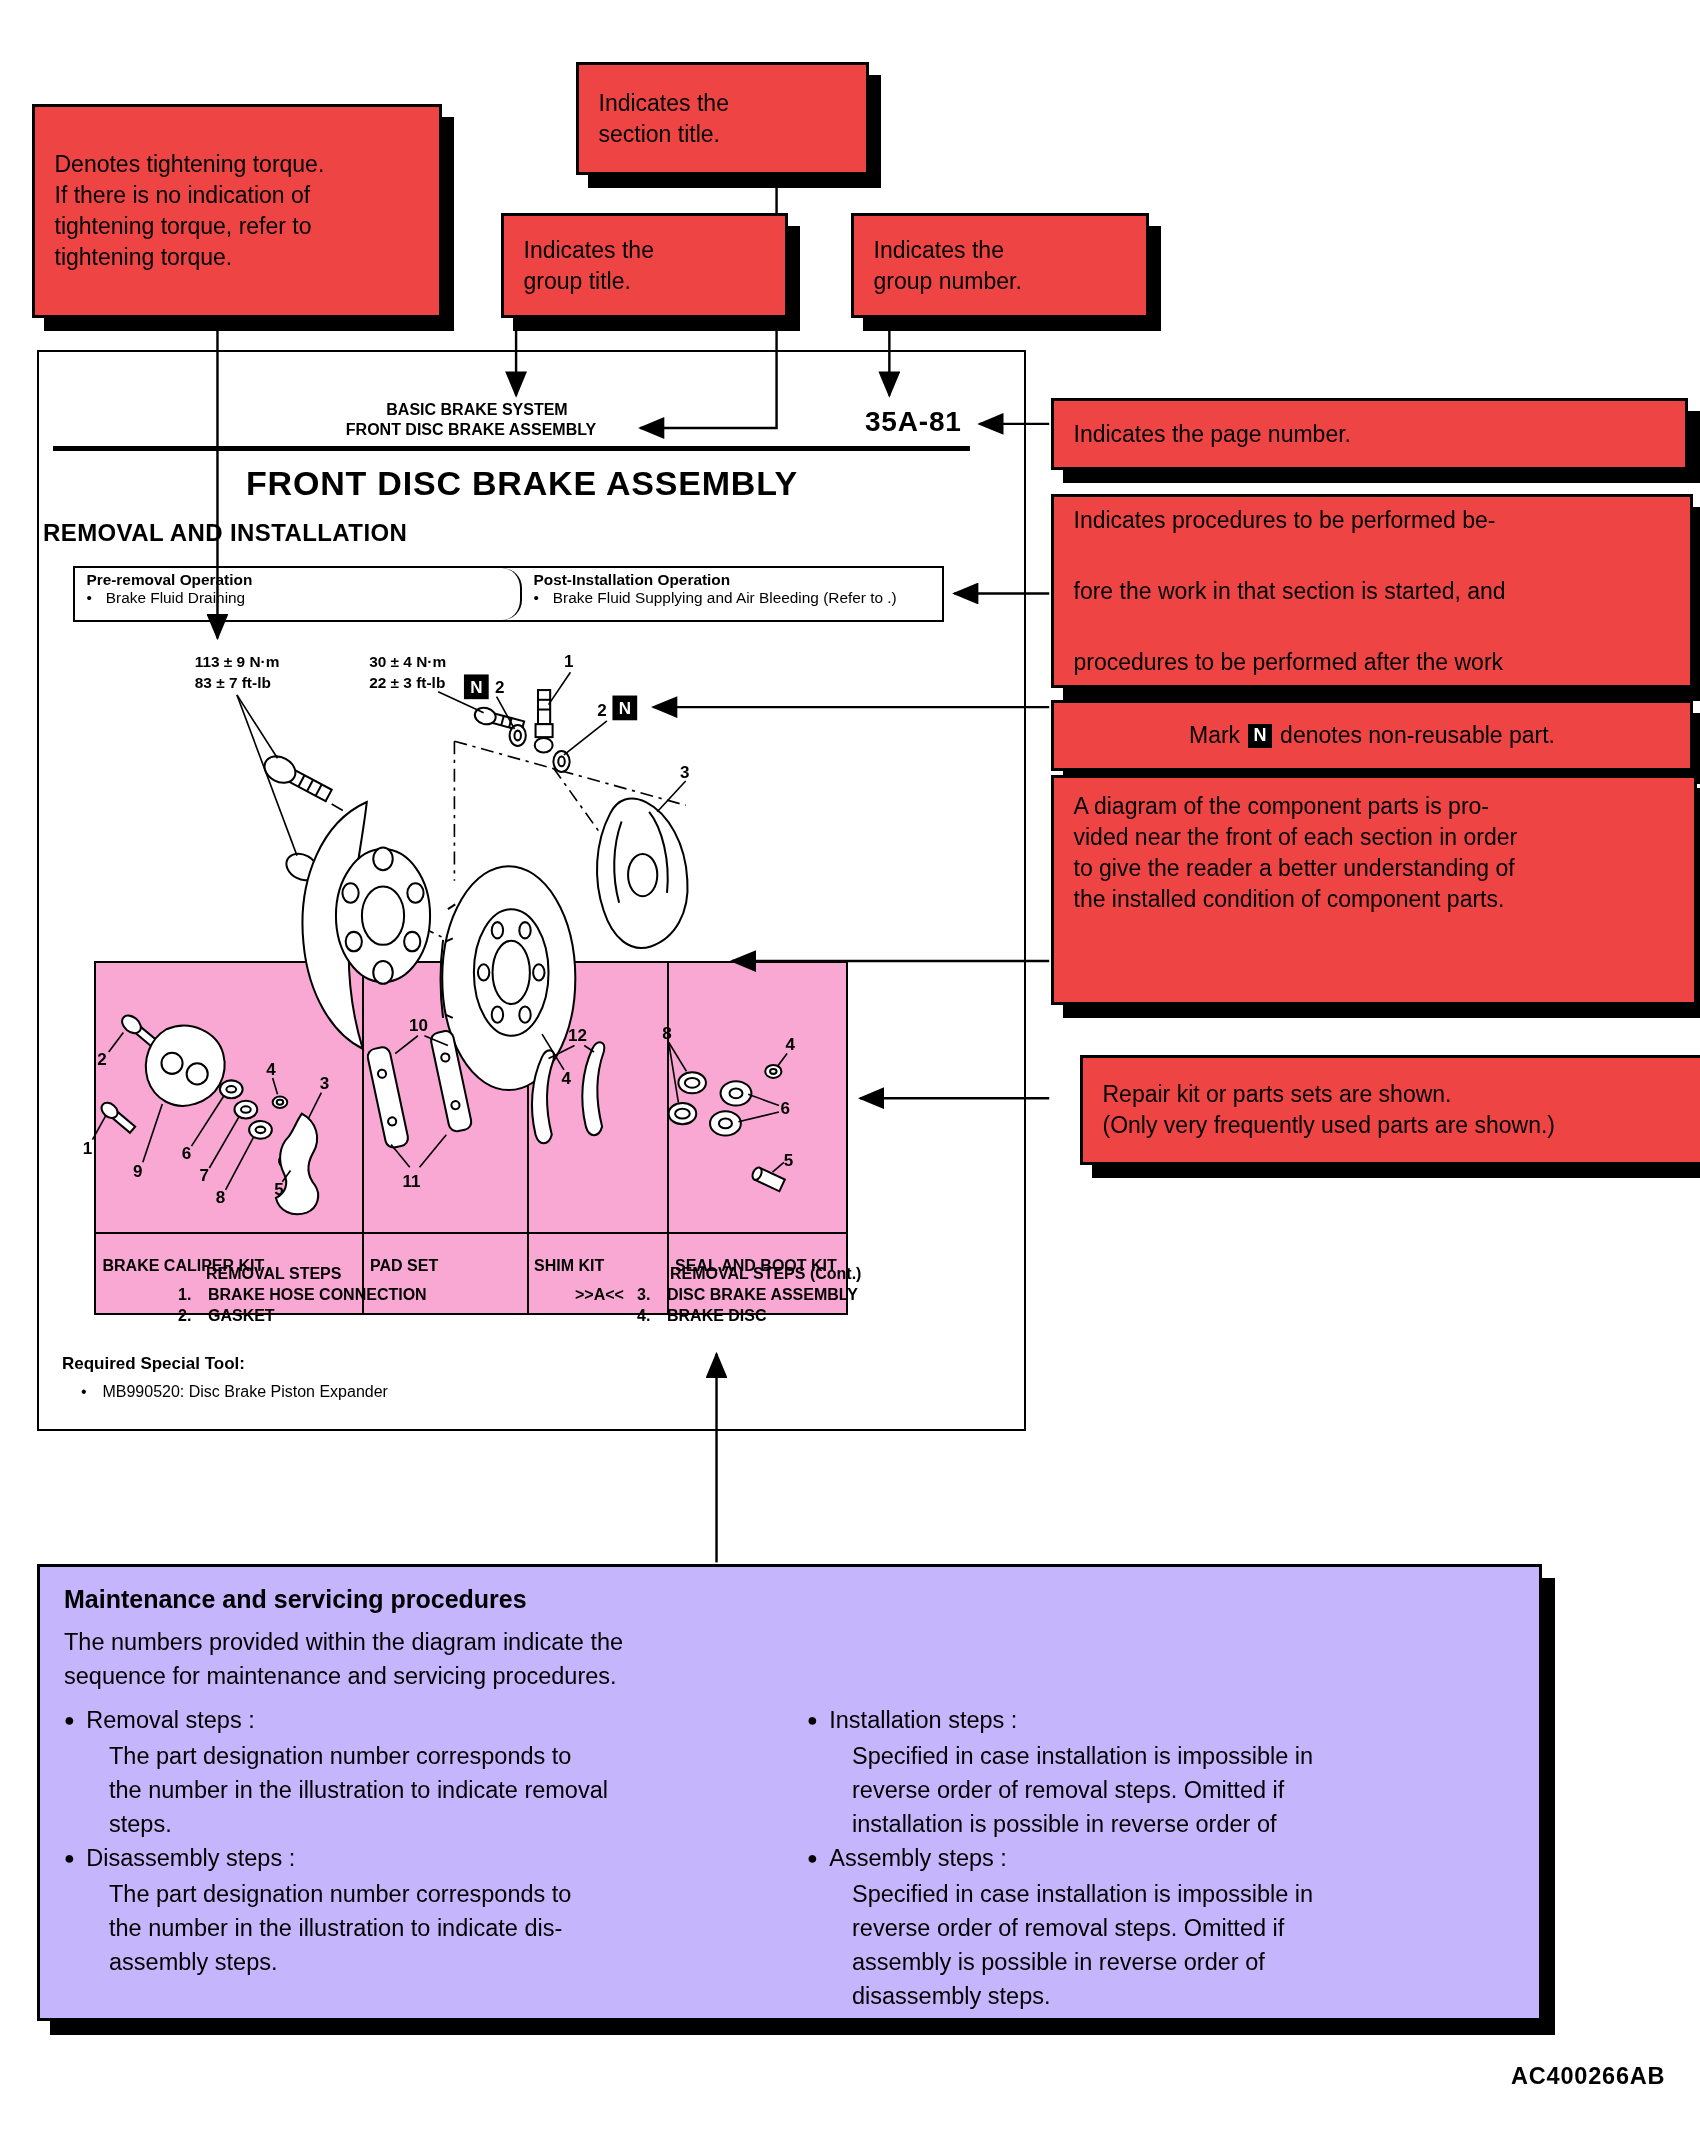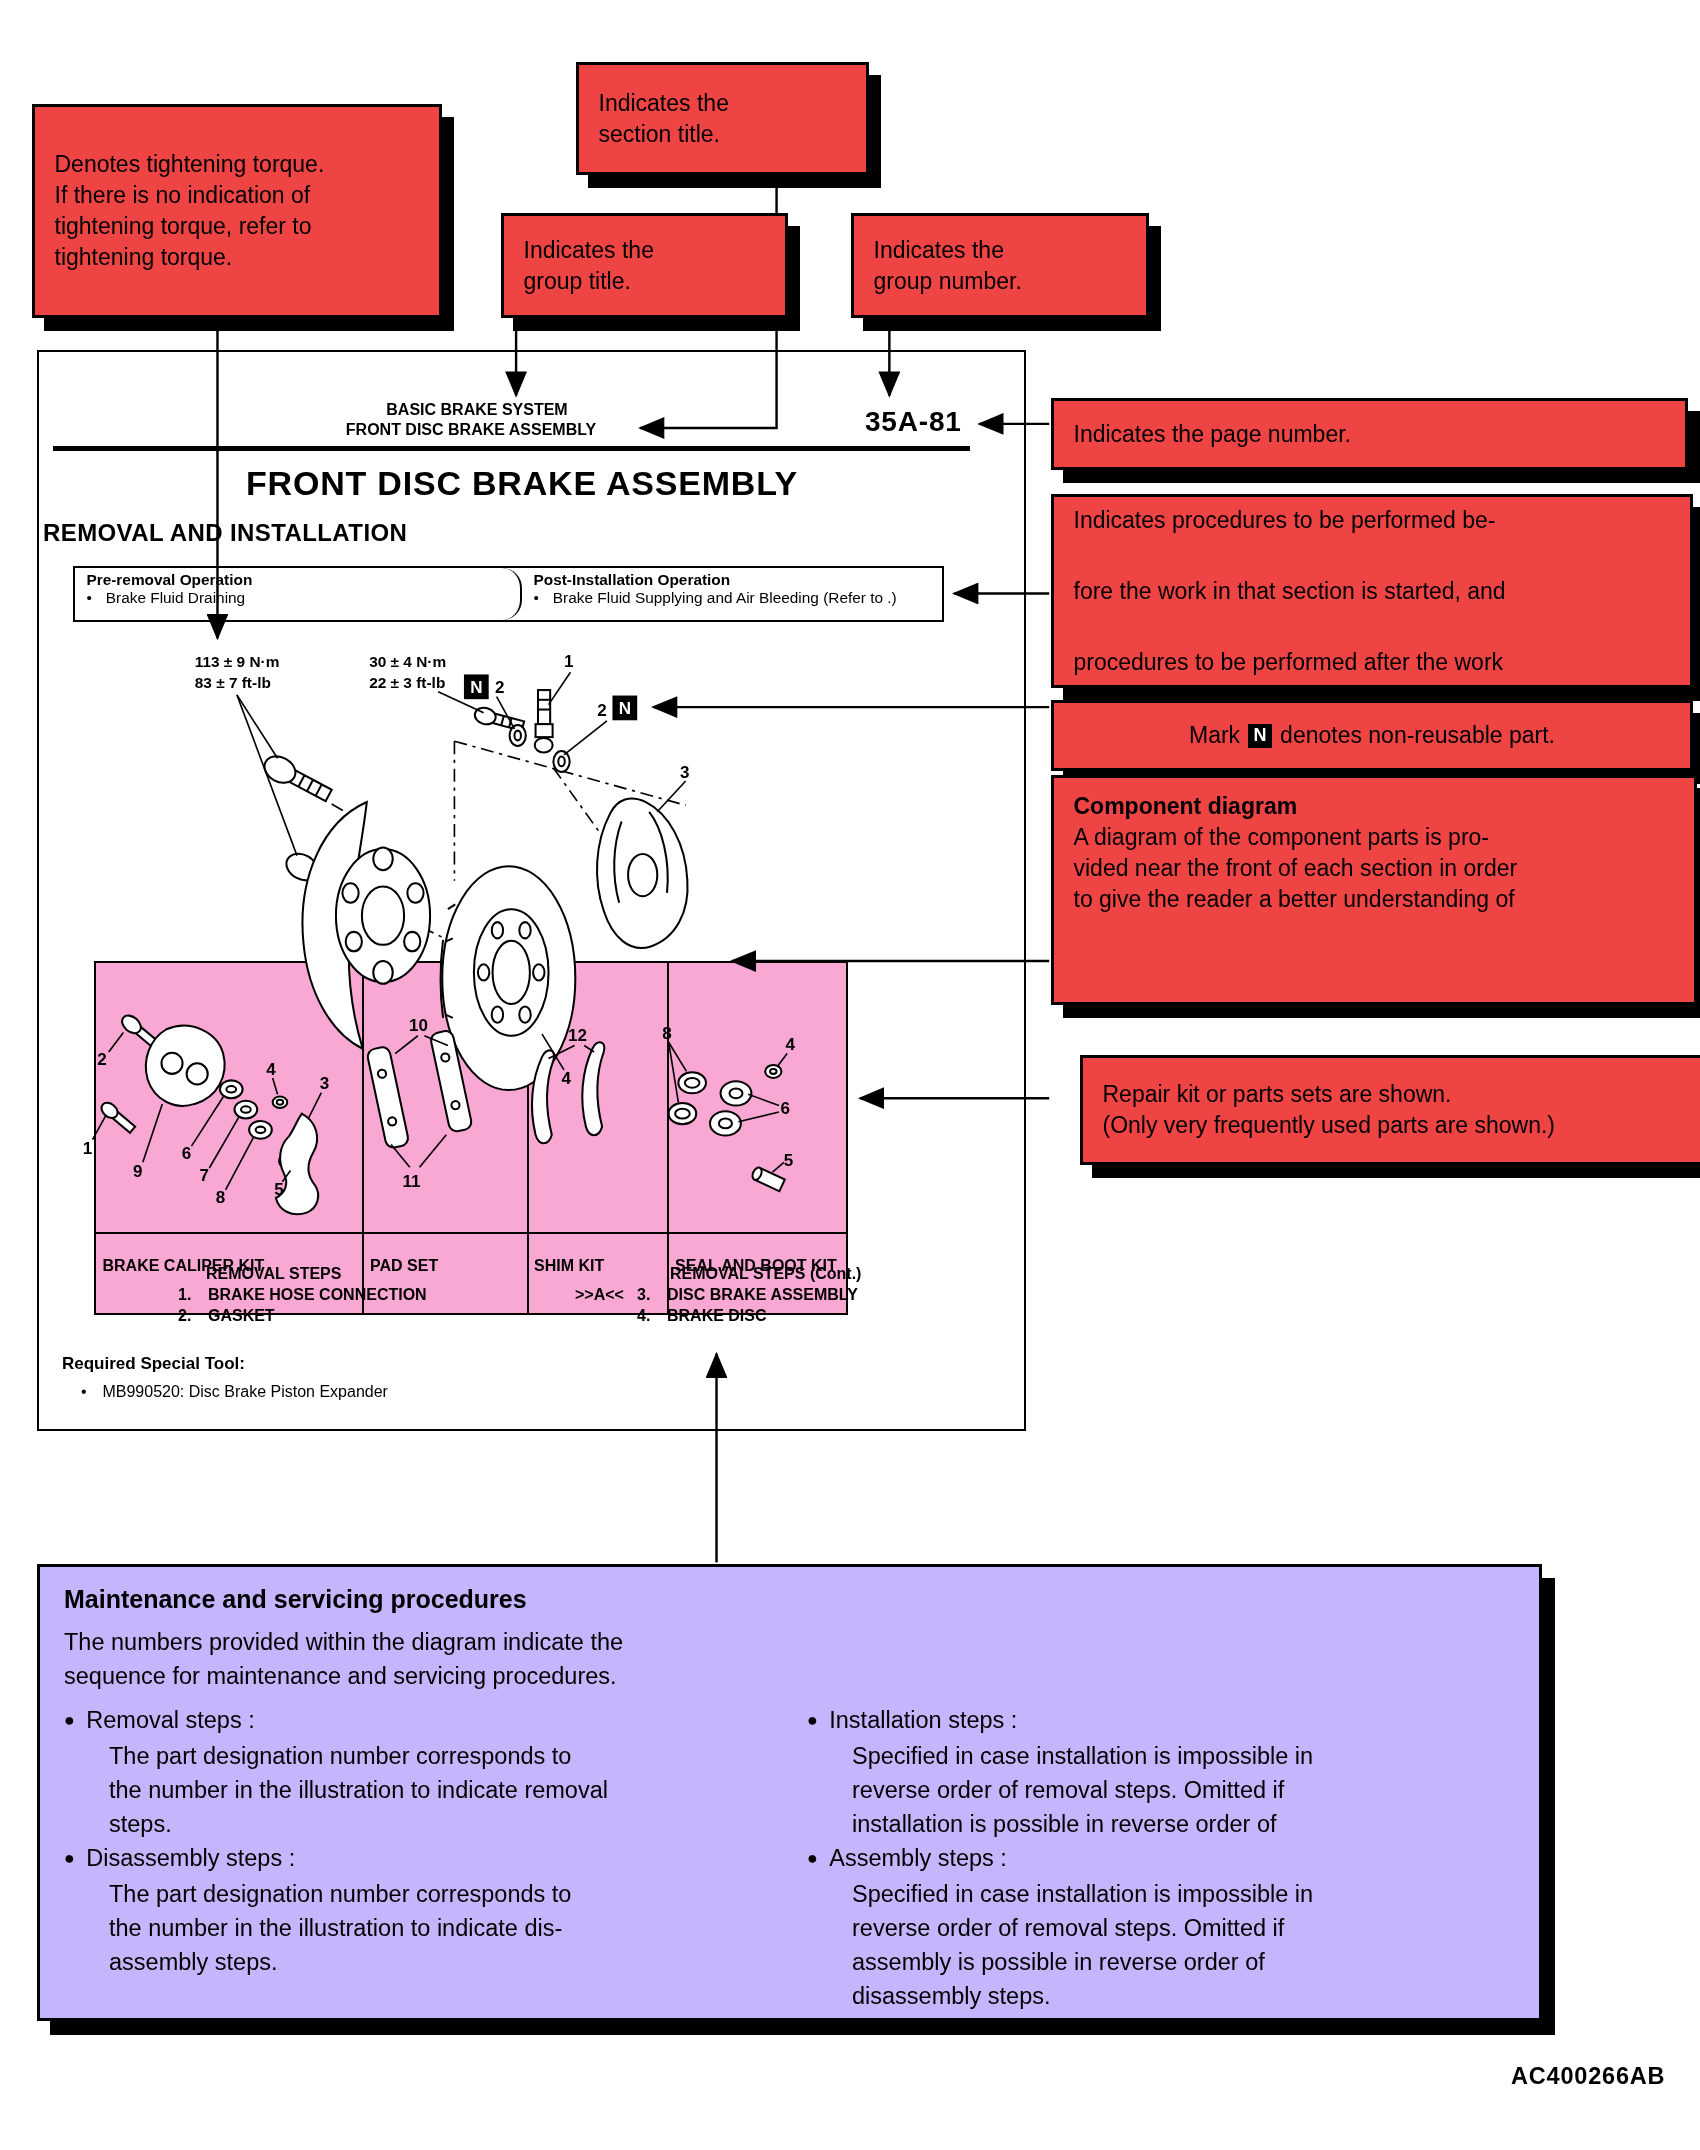--- a/index.html
+++ b/index.html
@@ -85,24 +85,24 @@
     <div class="cl-line">procedures to be performed after the work</div>
   </div>
 
   <div class="callout markn-row" style="left:1051px;top:700px;width:597px;height:49px;">
     <span>Mark</span>
     <span class="nbox">N</span>
     <span>denotes non-reusable part.</span>
   </div>
 
   <div class="callout" style="left:1051px;top:775px;width:601px;height:203px;justify-content:flex-start;padding-top:13px;">
-    <div class="cl-line" style="font-weight:bold;">Component diagram</div>
     <div class="cl-line">A diagram of the component parts is pro-</div>
     <div class="cl-line">vided near the front of each section in order</div>
     <div class="cl-line">to give the reader a better understanding of</div>
+    <div class="cl-line">the installed condition of component parts.</div>
   </div>
 
   <div class="callout" style="left:1080px;top:1055px;width:601px;height:88px;">
     <div class="cl-line">Repair kit or parts sets are shown.</div>
     <div class="cl-line">(Only very frequently used parts are shown.)</div>
   </div>
 
   <div class="page-frame"></div>
 
   <div class="abs hdr-small" style="left:339px;top:401px;width:276px;">BASIC BRAKE SYSTEM</div>

